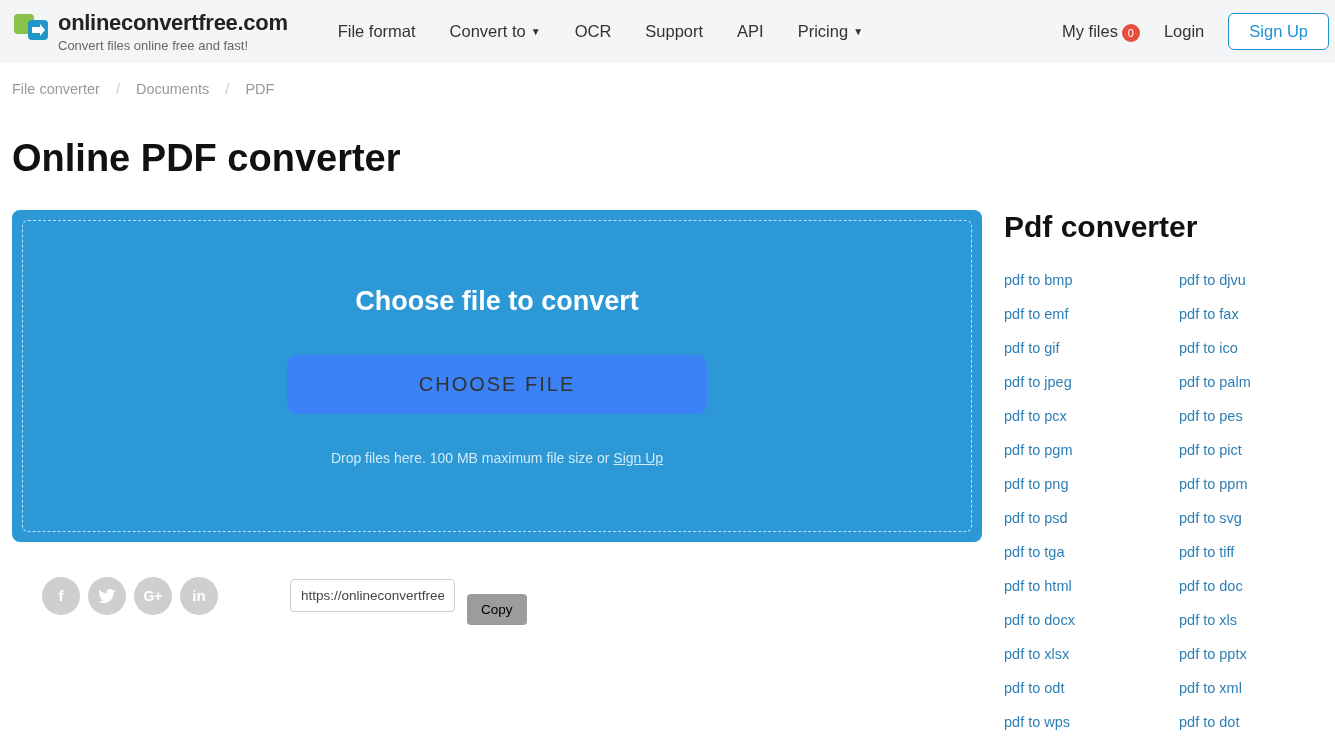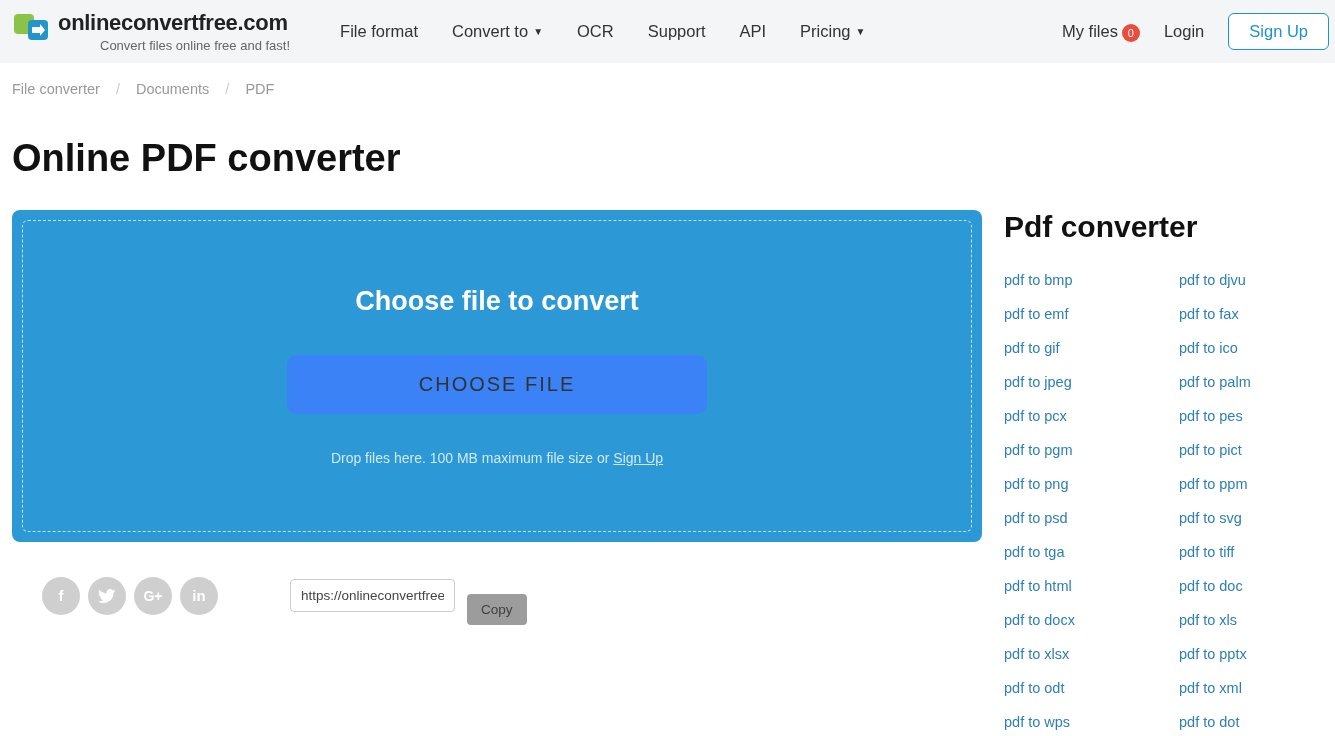--- a/index.html
+++ b/index.html
@@ -2,21 +2,21 @@
 <html><head>
 <meta charset="utf-8">
 <style>
 * { margin: 0; padding: 0; box-sizing: border-box; }
 body { font-family: "Segoe UI", Arial, sans-serif; width: 1335px; background: #fff; color: #333; }
 header { background: #f4f5f6; padding: 10px 6px 10px 14px; display: flex; align-items: center; justify-content: flex-end; }
 .logo-wrap { display: flex; align-items: flex-start; gap: 10px; }
 .logo { width: 34px; height: 34px; position: relative; }
 .logo svg { width: 34px; height: 34px; }
 .brand { font-weight: 700; font-size: 22px; color: #222; letter-spacing: -0.3px; }
-.tagline { font-size: 13px; color: #666; margin-top: 2px; margin-left: 42px; }
+.tagline { font-size: 13px; color: #666; margin-top: 2px; }
 nav { margin-left: 50px; display: flex; gap: 34px; align-items: center; }
 nav a { color: #333; text-decoration: none; font-size: 16.5px; cursor: pointer; display: flex; align-items: center; gap: 5px; }
 .chev { font-size: 10px; color: #333; }
 .right-nav { margin-left: auto; display: flex; align-items: center; gap: 24px; }
 .right-nav a { color: #333; text-decoration: none; font-size: 16.5px; cursor: pointer; }
 .badge { display: inline-flex; align-items: center; justify-content: center; background: #e74c3c; color: #fff; border-radius: 50%; width: 18px; height: 18px; font-size: 11px; margin-left: 4px; }
 .signup-btn { border: 1px solid #1d92ce; color: #1d92ce; padding: 8px 20px; border-radius: 6px; font-size: 16.5px; cursor: pointer; background: #fff; }
 .breadcrumb { padding: 18px 14px 0 12px; font-size: 14.5px; color: #999; }
 .breadcrumb a { color: #999; text-decoration: none; cursor: pointer; }
 .breadcrumb .sep { margin: 0 12px; color: #ccc; }
@@ -26,21 +26,21 @@
 .dz-inner { border: 1px dashed rgba(255,255,255,0.7); border-radius: 6px; height: 312px; display: flex; flex-direction: column; align-items: center; justify-content: center; }
 .dz-title { color: #fff; font-weight: 700; font-size: 27px; margin-bottom: 38px; }
 .choose-btn { background: #3b82f6; color: #333; border: none; border-radius: 10px; padding: 18px 0; width: 420px; font-size: 20px; letter-spacing: 2px; cursor: pointer; }
 .dz-hint { color: #cfeaf7; font-size: 14px; margin-top: 36px; }
 .dz-hint a { color: #cfeaf7; text-decoration: underline; cursor: pointer; }
 .below-row { display: flex; align-items: center; gap: 12px; padding: 24px 0 0 30px; width: 970px; }
 .social { display: flex; gap: 8px; }
 .social-btn { width: 38px; height: 38px; border-radius: 50%; background: #cfcfcf; display: flex; align-items: center; justify-content: center; color: #fff; cursor: pointer; font-weight: 700; font-size: 15px; }
 .social-btn.gp { font-size: 14px; }
 .url-input { margin-left: 60px; width: 165px; padding: 8px 10px; border: 1px solid #ccc; border-radius: 4px; font-size: 13.5px; color: #444; }
-.copy-btn { background: #9c9c9c; color: #404040; border: none; border-radius: 4px; padding: 8px 14px; font-size: 13.5px; cursor: pointer; margin-top: 28px; }
+.copy-btn { background: #9c9c9c; color: #000000; border: none; border-radius: 4px; padding: 8px 14px; font-size: 13.5px; cursor: pointer; margin-top: 28px; }
 .side { flex: 1; }
 .side h2 { font-size: 30px; font-weight: 800; color: #111; margin-bottom: 28px; }
 .fmt-cols { display: flex; gap: 10px; }
 .fmt-col { display: flex; flex-direction: column; gap: 18px; width: 165px; }
 .fmt-col a { color: #2d7fb5; text-decoration: none; font-size: 14.5px; cursor: pointer; }
 </style>
 </head>
 <body>
 
 <header>

